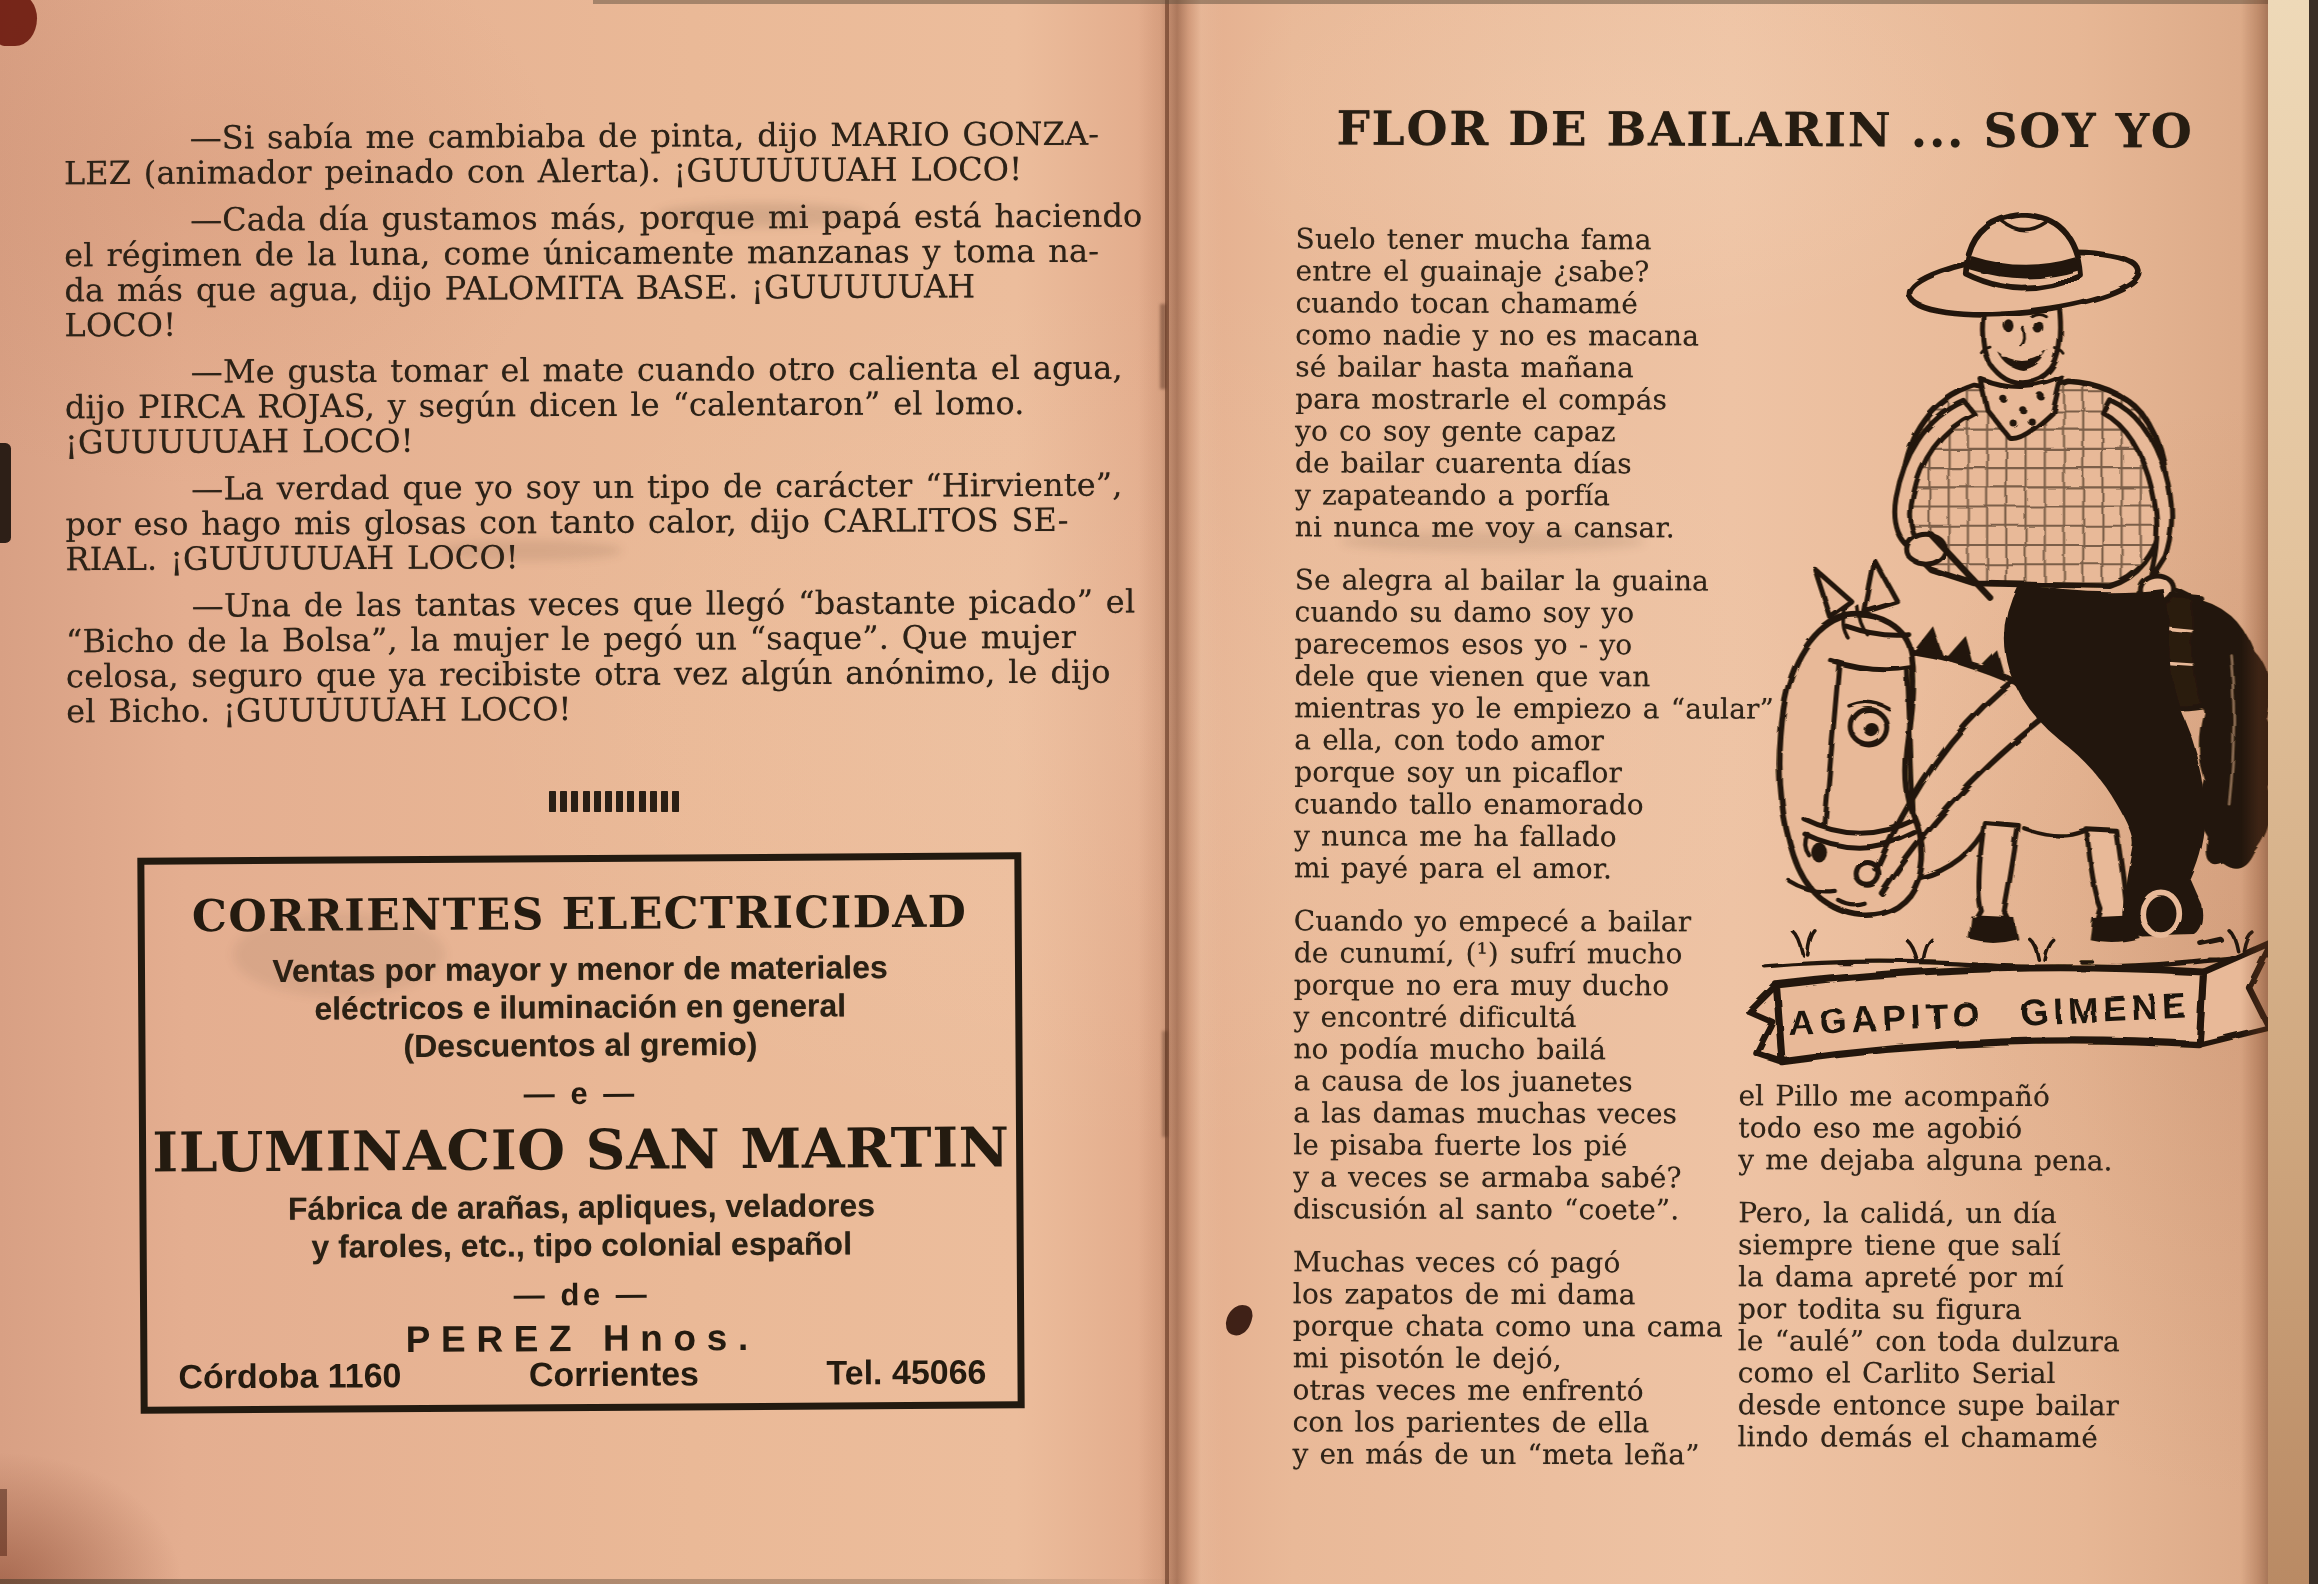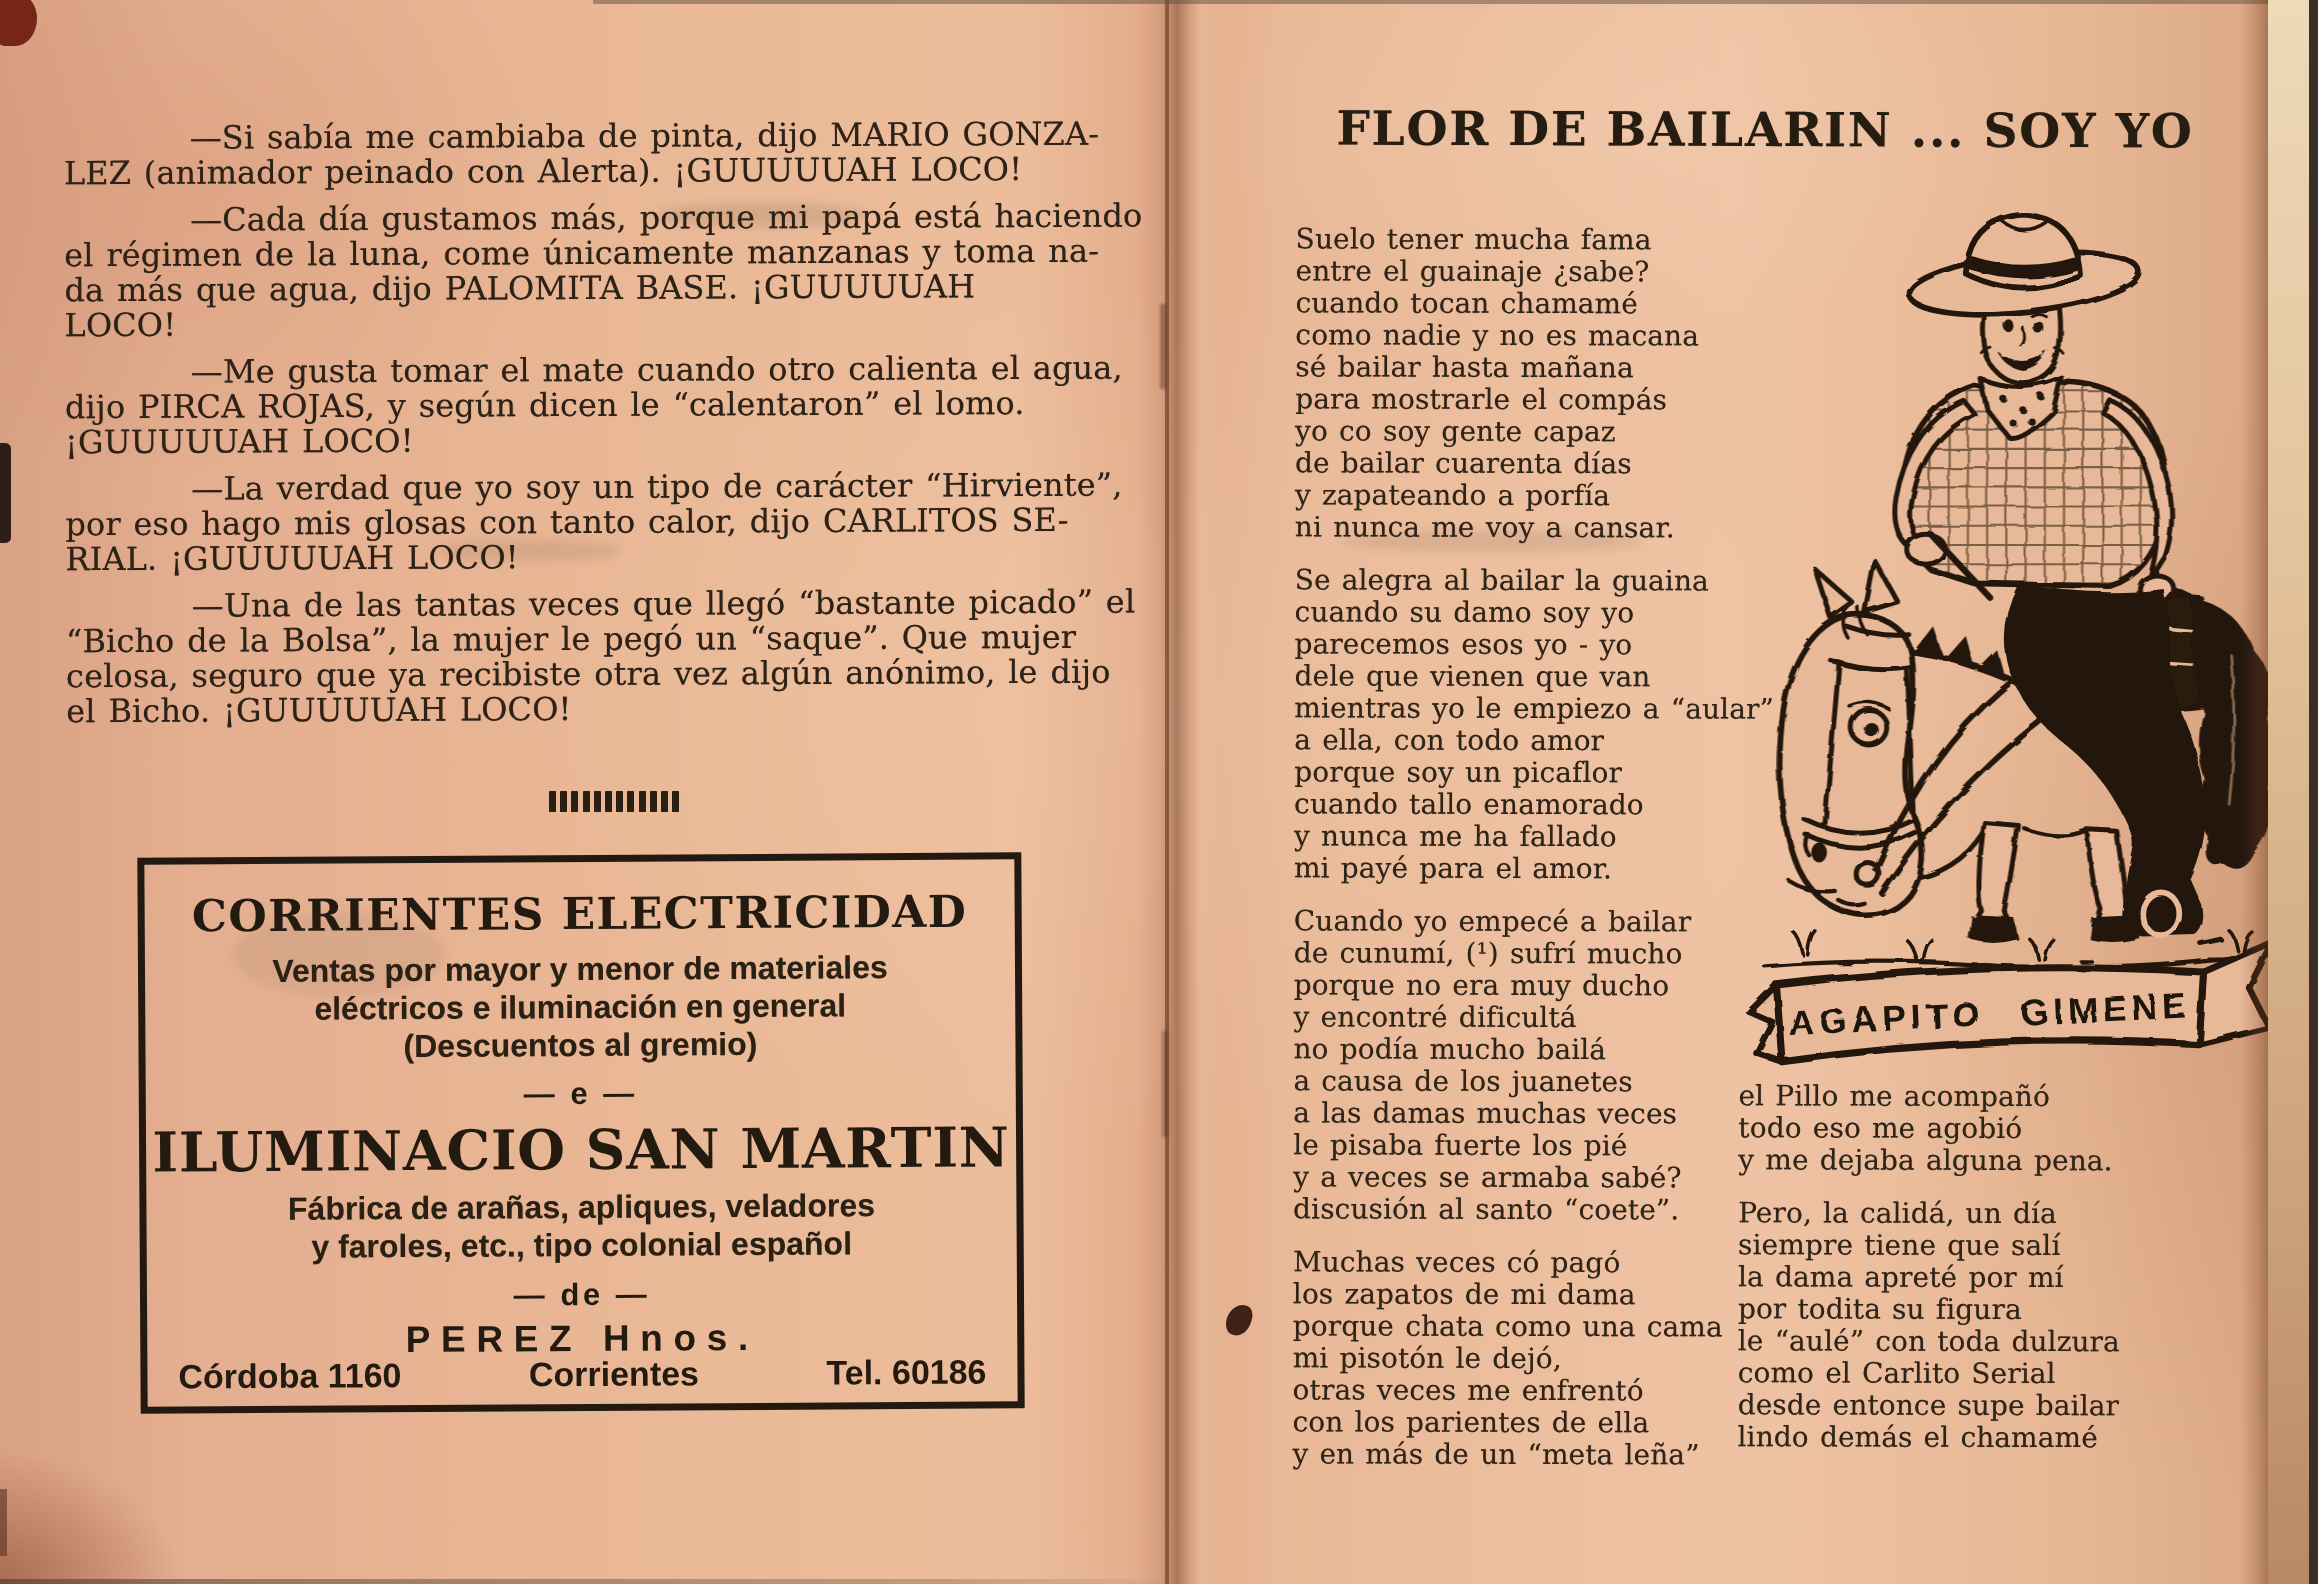--- a/index.html
+++ b/index.html
@@ -133,21 +133,21 @@
       <div class="ad-title2">ILUMINACIO SAN MARTIN</div>
       <div class="ad-desc">
           <div class="line">Fábrica de arañas, apliques, veladores</div>
           <div class="line">y faroles, etc., tipo colonial español</div>
         </div>
       <div class="ad-sep sep2">— de —</div>
       <div class="ad-owner">PEREZ Hnos.</div>
       <div class="ad-footer">
         <span>Córdoba 1160</span>
         <span>Corrientes</span>
-        <span>Tel. 60186</span>
+        <span>Tel. 45066</span>
       </div>
     </div>
   </div>
 
   <div>
     <h1 class="title">FLOR DE BAILARIN ... SOY YO</h1>
 
     <div class="poem poem-a">
         <div class="stanza">
           <div class="line">Suelo tener mucha fama</div>

